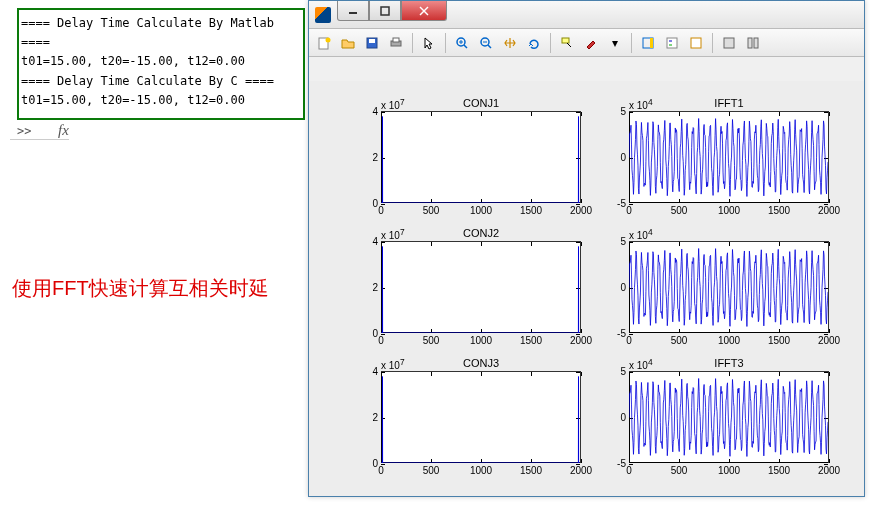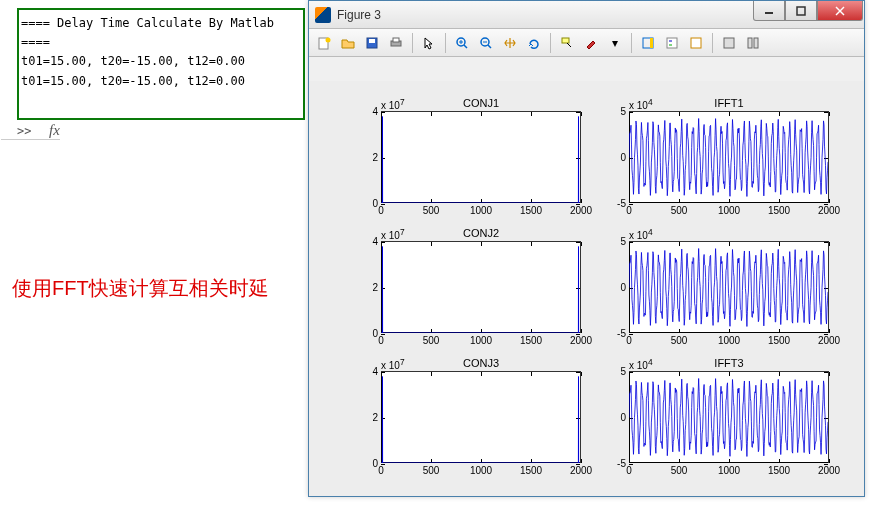--- a/index.html
+++ b/index.html
@@ -1,20 +1,20 @@
 <!DOCTYPE html>
 <html><head>
 <meta charset="utf-8">
 <style>
 * { box-sizing: border-box; margin: 0; padding: 0; }
 body { font-family: "Microsoft YaHei", Arial, sans-serif; font-size: 12px; background: #fff; width: 885px; height: 516px; position: relative; overflow: hidden; }
 
 .left-panel { position: absolute; left: 0; top: 0; width: 308px; height: 368px; background: #fff; }
 .code-box { position: absolute; left: 17px; top: 8px; width: 288px; height: 112px; border: 2px solid #0a7a0a; padding: 4px 2px; font-family: Consolas, monospace; font-size: 12px; line-height: 1.6; color: #000; }
-.fx-label { position: absolute; left: 1px; top: 122px; font-family: "Times New Roman", serif; font-style: italic; font-size: 15px; color: #555; border-bottom:1px solid #ccc;padding-left:48px; }
+.fx-label { position: absolute; left: 10px; top: 122px; font-family: "Times New Roman", serif; font-style: italic; font-size: 15px; color: #555; border-bottom:1px solid #ccc;padding-left:48px; }
 .prompt { position: absolute; left: 17px; top: 124px; font-family: Consolas, monospace; font-size: 12px; color: #555; }
 .red-note { position: absolute; left: 12px; top: 275px; color: #d00; font-size: 20px; }
 
 .figwin { position: absolute; left: 308px; top: 0; width: 557px; height: 497px; border: 1px solid #4a80ab; background: #f0f0f0; box-shadow: 0 0 5px rgba(0,0,0,0.2); }
 .titlebar { height: 28px; background: linear-gradient(#f8f8f8,#e4e4e4); border-bottom: 1px solid #bbb; display: flex; align-items: center; }
 .titlebar .ticon { width: 16px; height: 16px; margin: 0 6px; background: linear-gradient(135deg,#f80 40%,#048 40%); border-radius:2px; }
 .titlebar .ttext { flex: 1; color: #333; font-size: 12px; }
 .winbtns { display: flex; height: 20px; margin-right: 1px; margin-top:-7px; }
 .winbtn { width: 32px; height: 20px; border: 1px solid #888; border-top:none; display:flex; align-items:center; justify-content:center; background: linear-gradient(#f4f4f4,#dcdcdc); font-size:11px; }
 .winbtn.min { border-radius:0 0 0 3px; }
@@ -42,31 +42,31 @@
 svg.plotline { position:absolute; left:0; top:0; width:100%; height:100%; }
 </style>
 </head>
 <body>
 
 <div class="left-panel">
   <div class="code-box">
     <div>==== Delay Time Calculate By Matlab ====</div>
     <div>t01=15.00, t20=-15.00, t12=0.00</div>
     <div></div>
+    <div>==== Delay Time Calculate By C ====</div>
     <div>t01=15.00, t20=-15.00, t12=0.00</div>
   </div>
   <div class="fx-label">fx</div>
   <div class="prompt">&gt;&gt;</div>
   <div class="red-note">使用FFT快速计算互相关时延</div>
 </div>
 
 <div class="figwin">
   <div class="titlebar">
     <div class="ticon"></div>
-    <div class="ttext">Figure 3</div>
     <div class="winbtns">
       <div class="winbtn min">
           <svg width="10" height="10">
             <line x1="1" y1="7" x2="9" y2="7" stroke="#333" stroke-width="2"></line>
           </svg>
         </div>
       <div class="winbtn">
           <svg width="10" height="10">
             <rect x="1" y="1" width="8" height="8" fill="none" stroke="#333" stroke-width="1.5"></rect>
           </svg>

